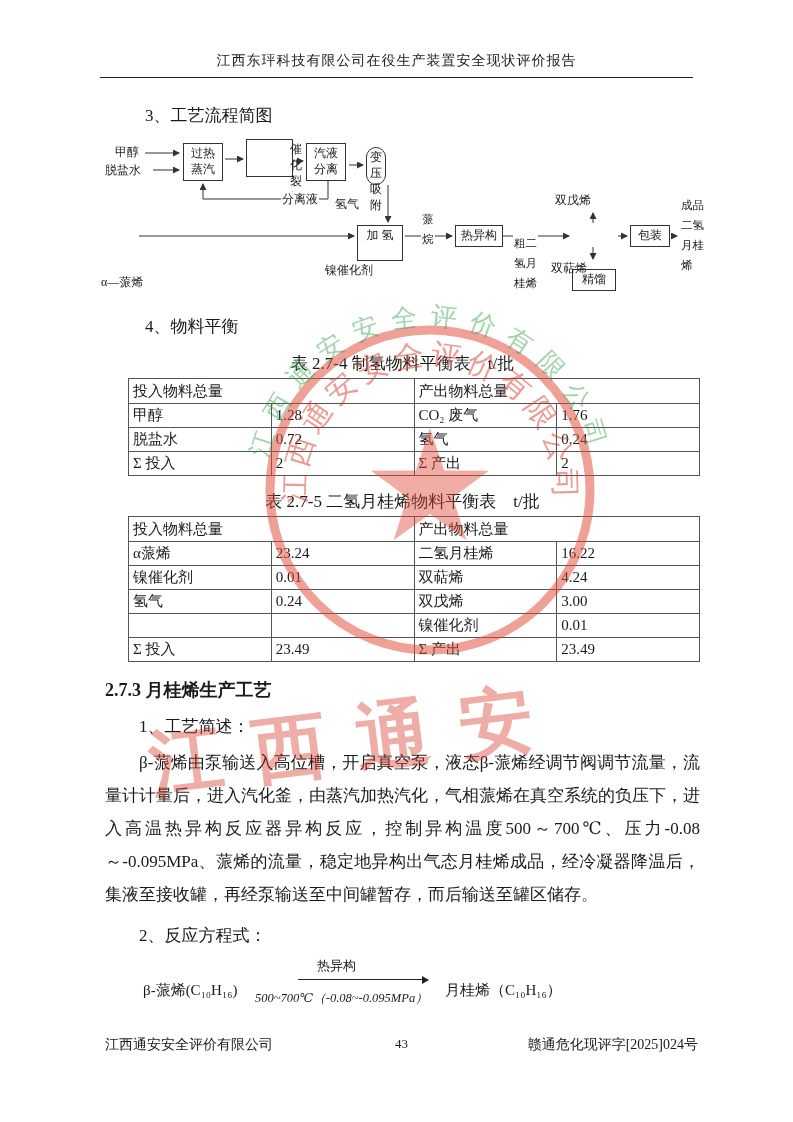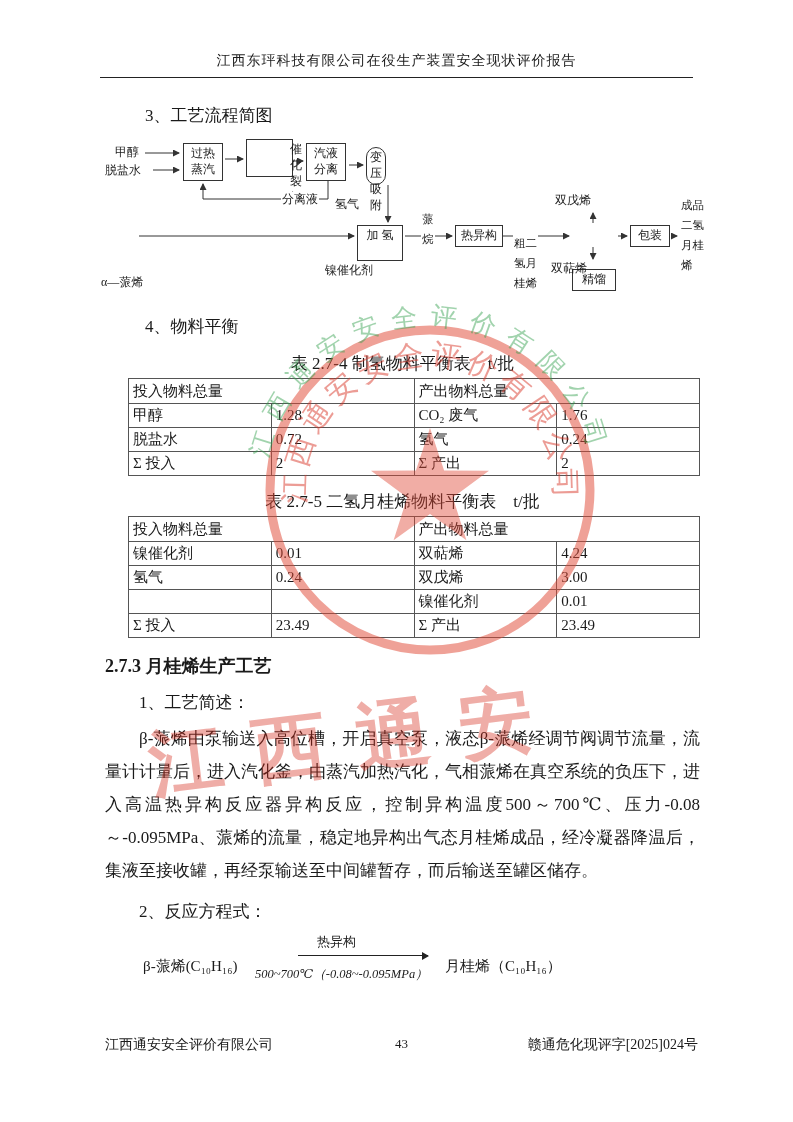--- a/index.html
+++ b/index.html
@@ -206,20 +206,26 @@
           <col style="width:25%">
         </colgroup>
       <thead>
         <tr>
           <th colspan="2">投入物料总量</th>
           <th colspan="2">产出物料总量</th>
         </tr>
       </thead>
       <tbody>
         <tr>
+          <td>α蒎烯</td>
+          <td>23.24</td>
+          <td>二氢月桂烯</td>
+          <td>16.22</td>
+        </tr>
+        <tr>
           <td>镍催化剂</td>
           <td>0.01</td>
           <td>双萜烯</td>
           <td>4.24</td>
         </tr>
         <tr>
           <td>氢气</td>
           <td>0.24</td>
           <td>双戊烯</td>
           <td>3.00</td>

